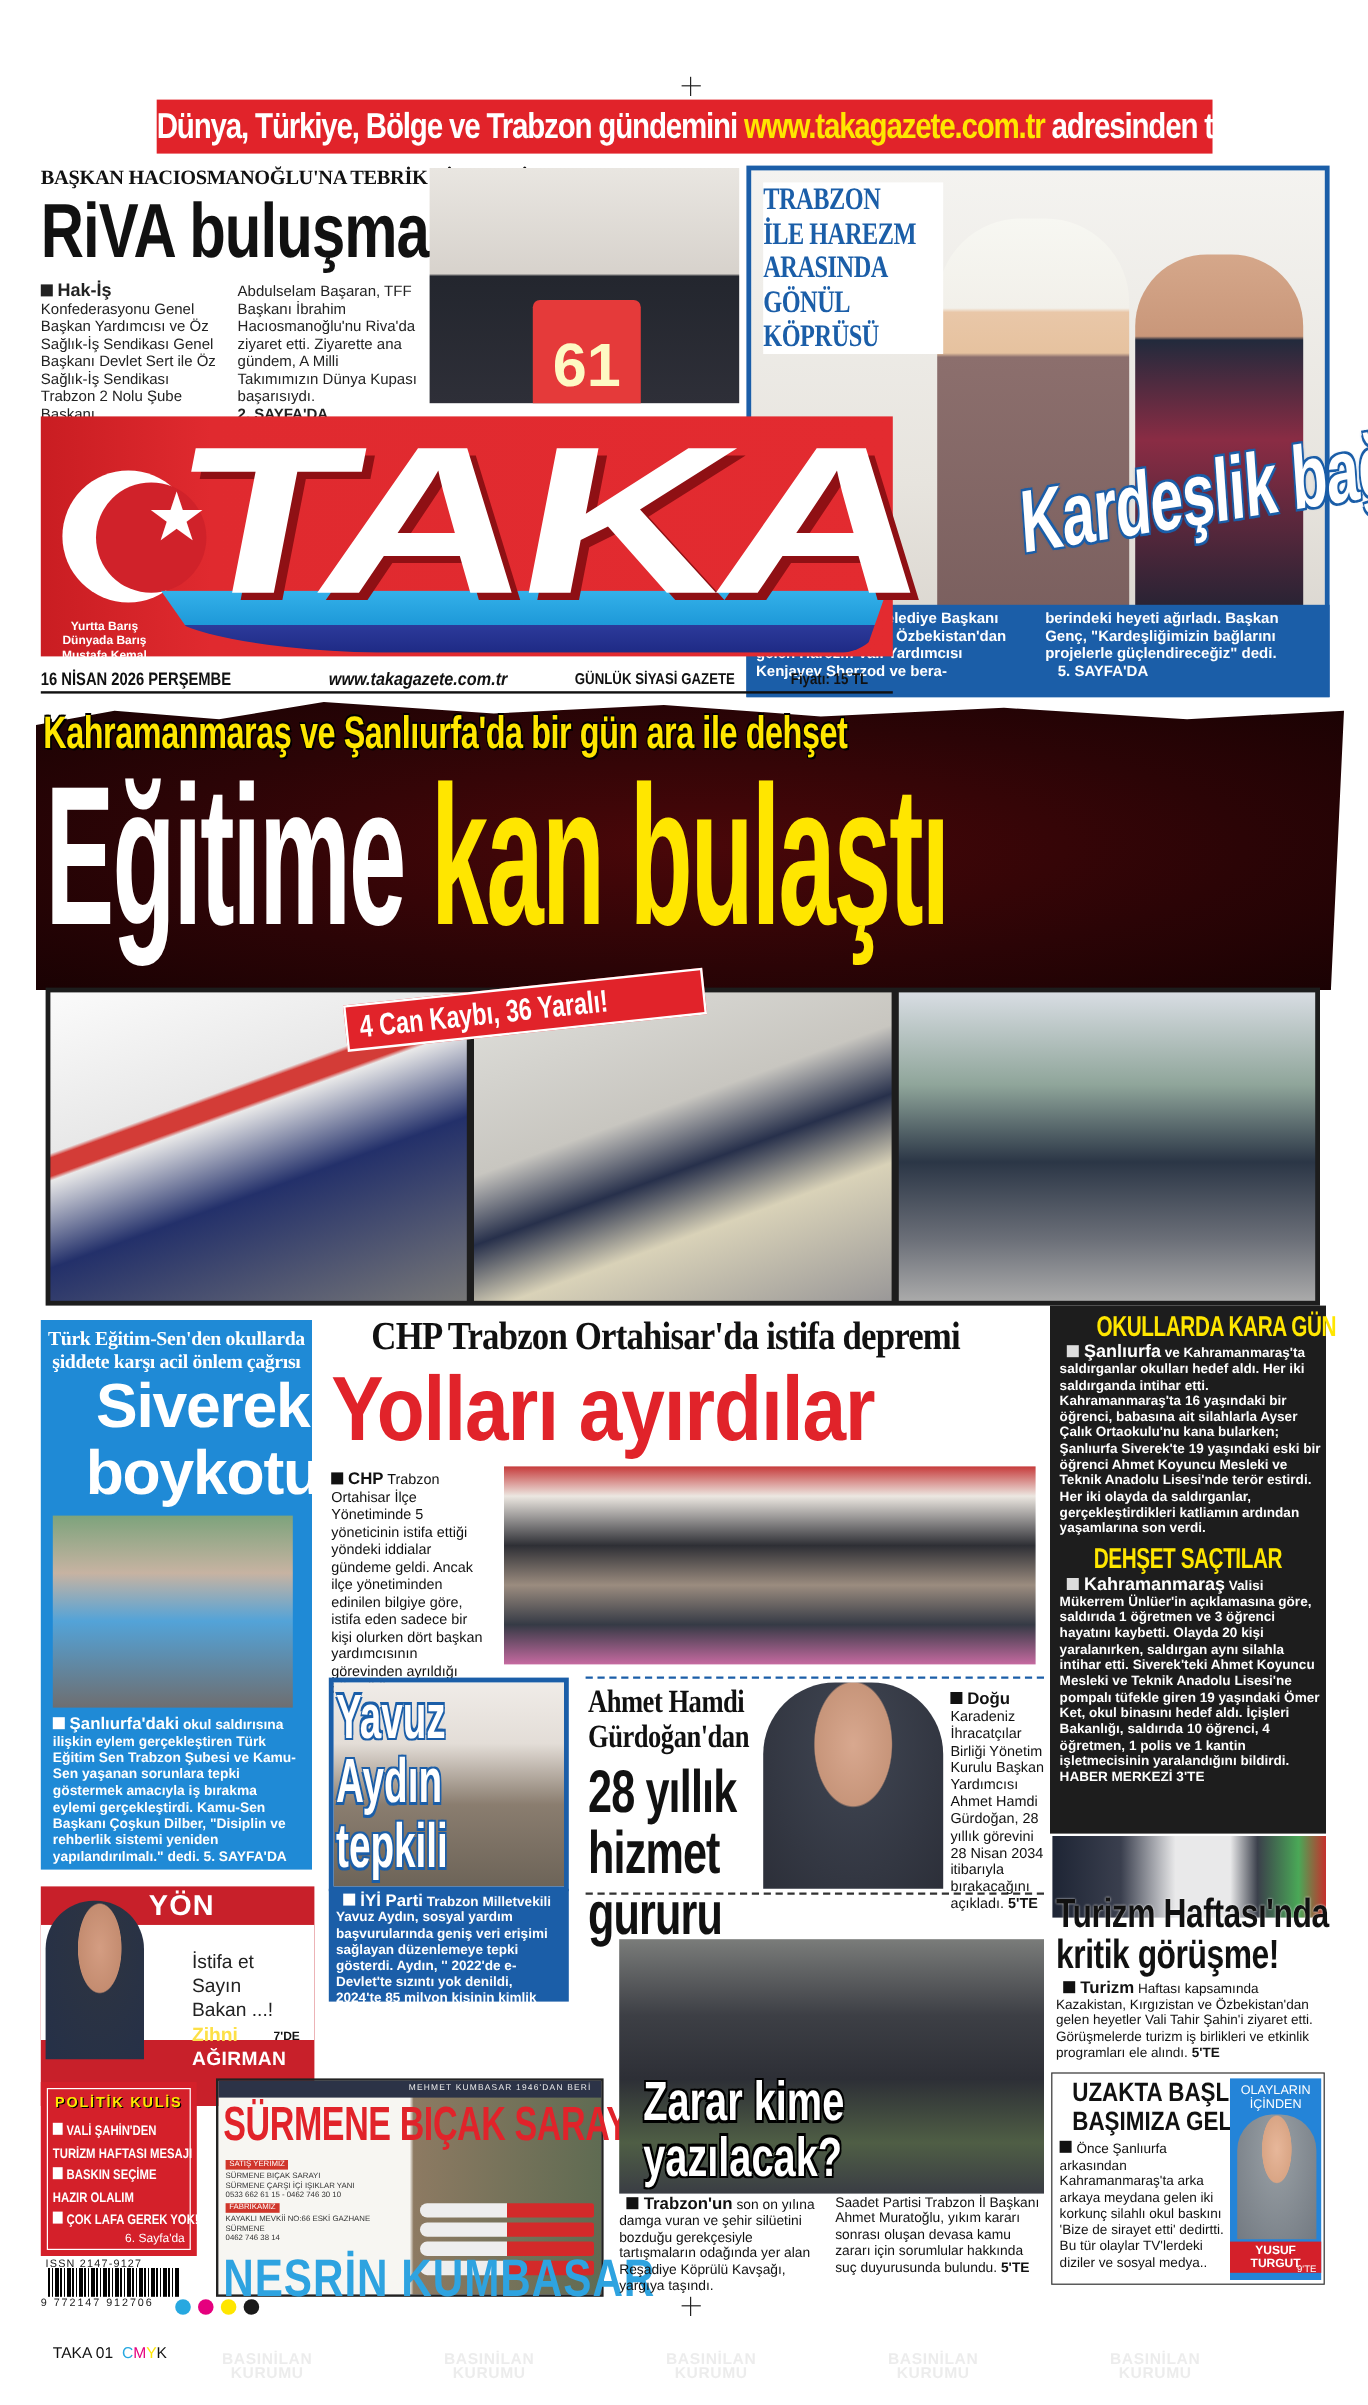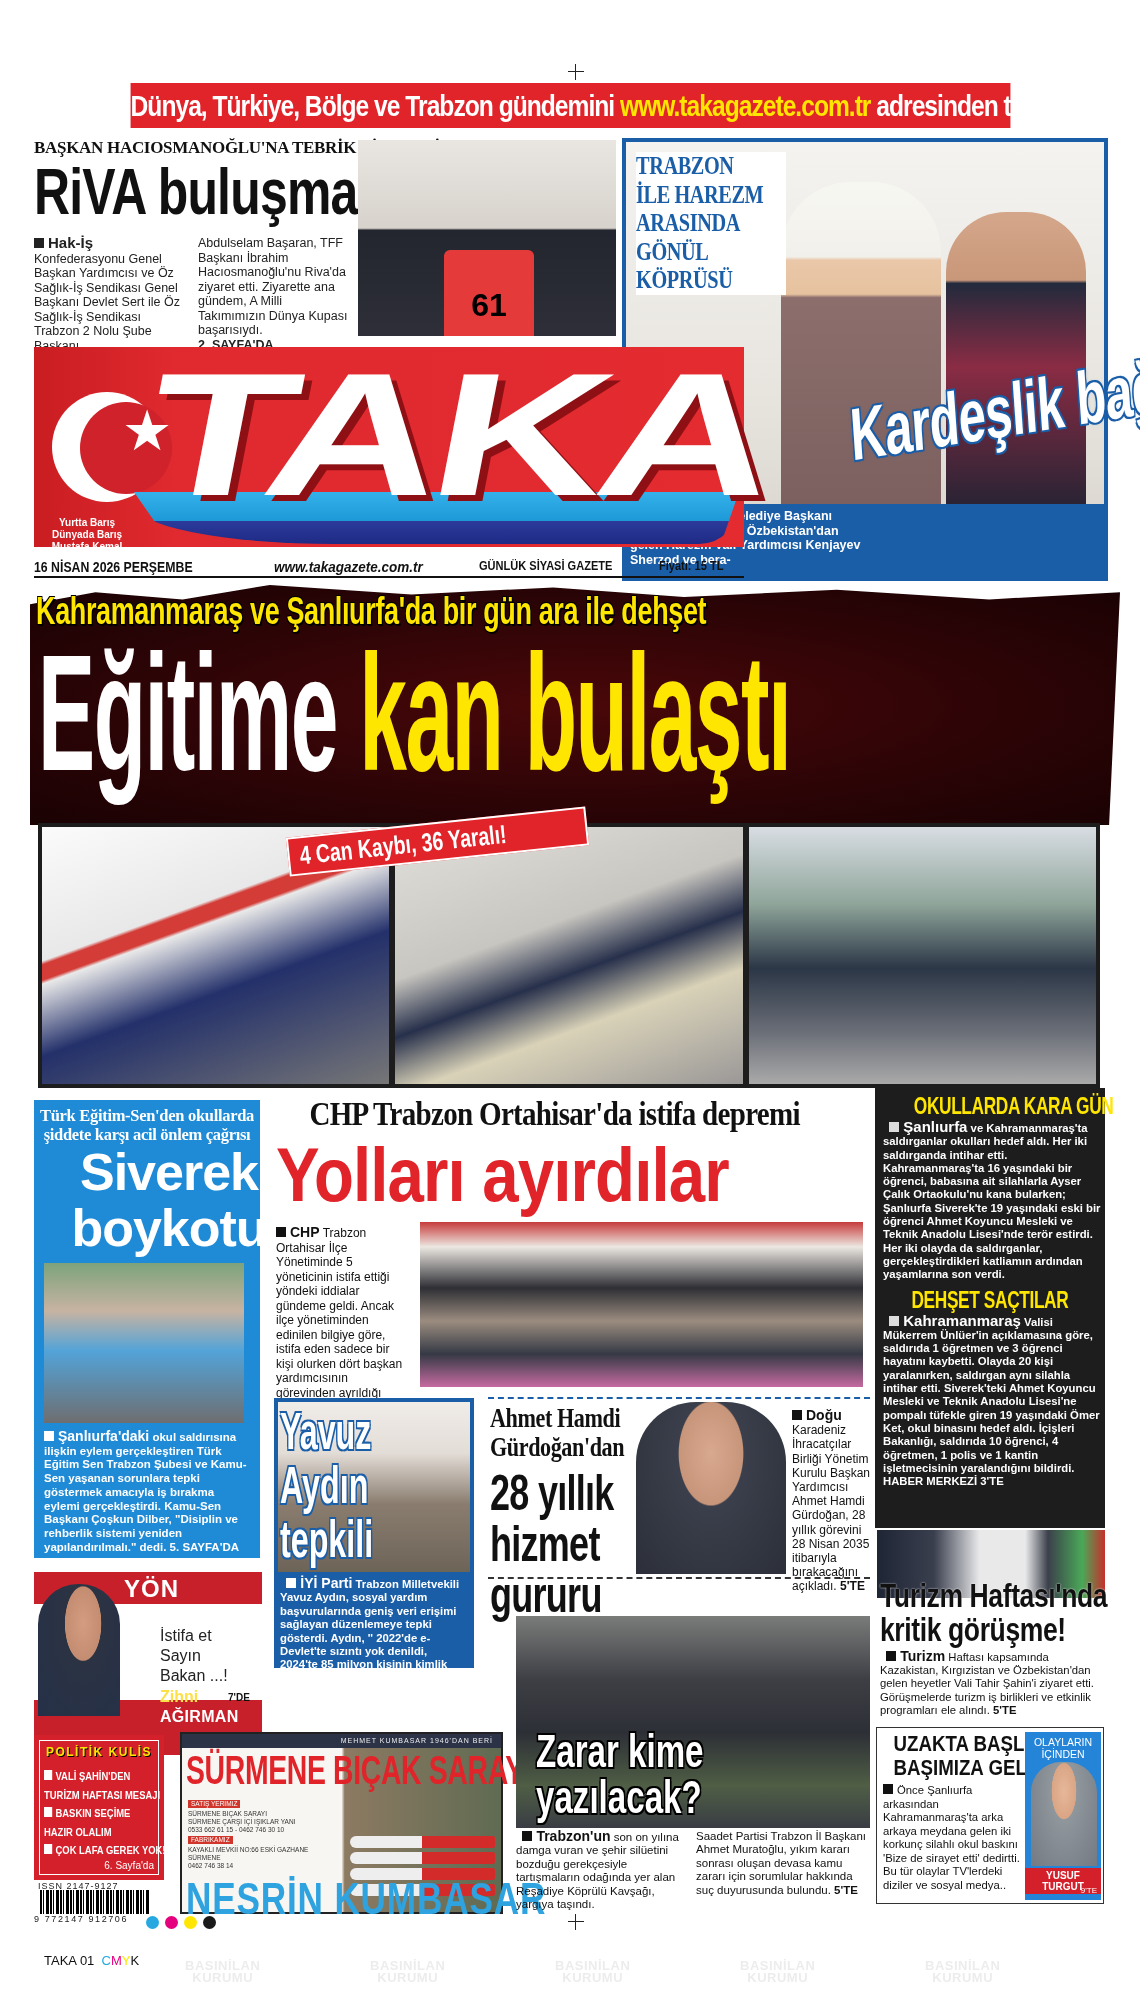--- a/index.html
+++ b/index.html
@@ -15,21 +15,21 @@
 
 #banner{left:34px;top:83px;width:1073px;height:45px;background:#e1232a;color:#fff;font-weight:bold;font-size:30px;letter-spacing:-1.2px;line-height:45px;text-align:center;white-space:nowrap;transform:scaleX(.82);transform-origin:center}
 #banner .y{color:#ffe600}
 
 #riva-kicker{left:34px;top:138px;font-size:17px;font-weight:bold;white-space:nowrap;letter-spacing:-.3px}
 #riva-head{left:34px;top:160px;font-size:64px;font-weight:bold;line-height:64px;white-space:nowrap;transform:scaleX(.78);letter-spacing:-1px}
 .bodytxt{font-size:12.5px;line-height:14.5px;color:#222}
 #riva-col1{left:34px;top:236px;width:150px}
 #riva-col2{left:198px;top:236px;width:150px}
 #riva-photo{left:358px;top:140px;width:258px;height:196px;background:linear-gradient(180deg,#e9e6e1 0%,#d7d2cc 45%,#23262e 46%,#2e2f38 100%)}
-#jersey{left:86px;top:110px;width:90px;height:86px;background:#e53a3a;color:#000000;font-size:32px;font-weight:bold;text-align:center;line-height:110px;border-radius:6px 6px 0 0}
+#jersey{left:86px;top:110px;width:90px;height:86px;background:#e53a3a;color:#fef9c3;font-size:51px;font-weight:bold;text-align:center;line-height:110px;border-radius:6px 6px 0 0}
 
 #harezm{left:622px;top:138px;width:486px;height:443px;border:4px solid #1b5ea8;background:linear-gradient(180deg,#f4f3f0 0%,#e7e4de 60%,#d6d1ca 100%)}
 #harezm-kicker{left:10px;top:10px;width:150px;background:#fff;color:#1b5ea8;font-weight:bold;font-size:26px;line-height:28.5px;letter-spacing:-.5px}
 #harezm-kicker span{display:block;white-space:nowrap;transform:scaleX(.78);transform-origin:left}
 #harezm-man1{left:155px;top:40px;width:160px;height:340px;border-radius:70px 70px 0 0;background:linear-gradient(180deg,#f7f7f2 0%,#f2f0ea 22%,#e9c7a8 23%,#e6c29f 33%,#8c6f6d 34%,#7a5f5e 100%)}
 #harezm-man2{left:320px;top:70px;width:140px;height:310px;border-radius:60px 60px 0 0;background:linear-gradient(180deg,#d5a78a 0%,#c9977a 22%,#222a3c 23%,#8a2c44 50%,#1d2232 100%)}
 #harezm-head{left:-28px;top:235px;color:#fff;font-weight:bold;font-size:74px;white-space:nowrap;transform:scaleX(.66) rotate(-6deg);text-shadow:0 0 4px #1b5ea8,2px 2px 0 #1b5ea8,-2px -2px 0 #1b5ea8,2px -2px 0 #1b5ea8,-2px 2px 0 #1b5ea8;letter-spacing:-1px}
 #harezm-text{left:-4px;top:362px;width:486px;height:77px;background:#1b5ea8;color:#fff;font-size:12.5px;line-height:14.5px;font-weight:bold;display:flex;gap:12px;padding:4px 8px}
 #harezm-text div{width:50%}
 
@@ -163,20 +163,21 @@
       <span>İLE HAREZM</span>
       <span>ARASINDA</span>
       <span>GÖNÜL</span>
       <span>KÖPRÜSÜ</span>
   </div>
   <div class="abs" style="left:160px;top:225px;width:320px;height:130px;overflow:visible">
     <div class="abs" id="harezm-head" style="left:-20px;top:0">Kardeşlik bağı</div>
   </div>
   <div class="abs" id="harezm-text">
     <div><span class="sq"></span><span style="font-size:15px">Büyükşehir</span> <span>Belediye Başkanı Ahmet Metin Genç, Özbekistan'dan gelen Harezm Vali Yardımcısı Kenjayev Sherzod ve bera-</span></div>
+    <div><span>berindeki heyeti ağırladı. Başkan Genç, "Kardeşliğimizin bağlarını projelerle güçlendireceğiz" dedi.</span><br>&nbsp;&nbsp;&nbsp;<span>5. SAYFA'DA</span></div>
   </div>
 </div>
 
 <div class="abs" id="mast">
   <div class="abs" id="crescent"></div>
   <div class="abs" id="star">★</div>
   <div class="abs" id="boat"></div>
   <div class="abs cond" id="logo">TAKA</div>
   <div class="abs" id="motto"><span>Yurtta Barış Dünyada Barış</span><br><span>Mustafa Kemal Atatürk</span></div>
 </div>
@@ -229,21 +230,21 @@
 <div class="abs" id="gurd-photo"></div>
 <div class="abs serif" id="gurd-kicker">
     <span>Ahmet Hamdi</span>
     <span>Gürdoğan'dan</span>
   </div>
 <div class="abs cond" id="gurd-head">
     <span>28 yıllık</span>
     <span>hizmet</span>
     <span>gururu</span>
   </div>
-<div class="abs" id="gurd-text"><span class="sq"></span><b style="font-size:14px">Doğu</b><br><span>Karadeniz İhracatçılar Birliği Yönetim Kurulu Başkan Yardımcısı Ahmet Hamdi Gürdoğan, 28 yıllık görevini 28 Nisan 2035 itibarıyla bırakacağını açıkladı.</span> <b>5'TE</b></div>
+<div class="abs" id="gurd-text"><span class="sq"></span><b style="font-size:14px">Doğu</b><br><span>Karadeniz İhracatçılar Birliği Yönetim Kurulu Başkan Yardımcısı Ahmet Hamdi Gürdoğan, 28 yıllık görevini 28 Nisan 2034 itibarıyla bırakacağını açıkladı.</span> <b>5'TE</b></div>
 
 <div class="abs" id="yon">
   <div class="abs" id="yon-white"></div>
   <div class="abs" id="yon-title">YÖN</div>
   <div class="abs" id="yon-photo"></div>
   <div class="abs" id="yon-quote"><span>İstifa et</span><br><span>Sayın</span><br><span>Bakan ...!</span></div>
   <div class="abs" id="yon-name1">Zihni</div>
   <div class="abs" id="yon-page">7'DE</div>
   <div class="abs" id="yon-name2">AĞIRMAN</div>
 </div>

